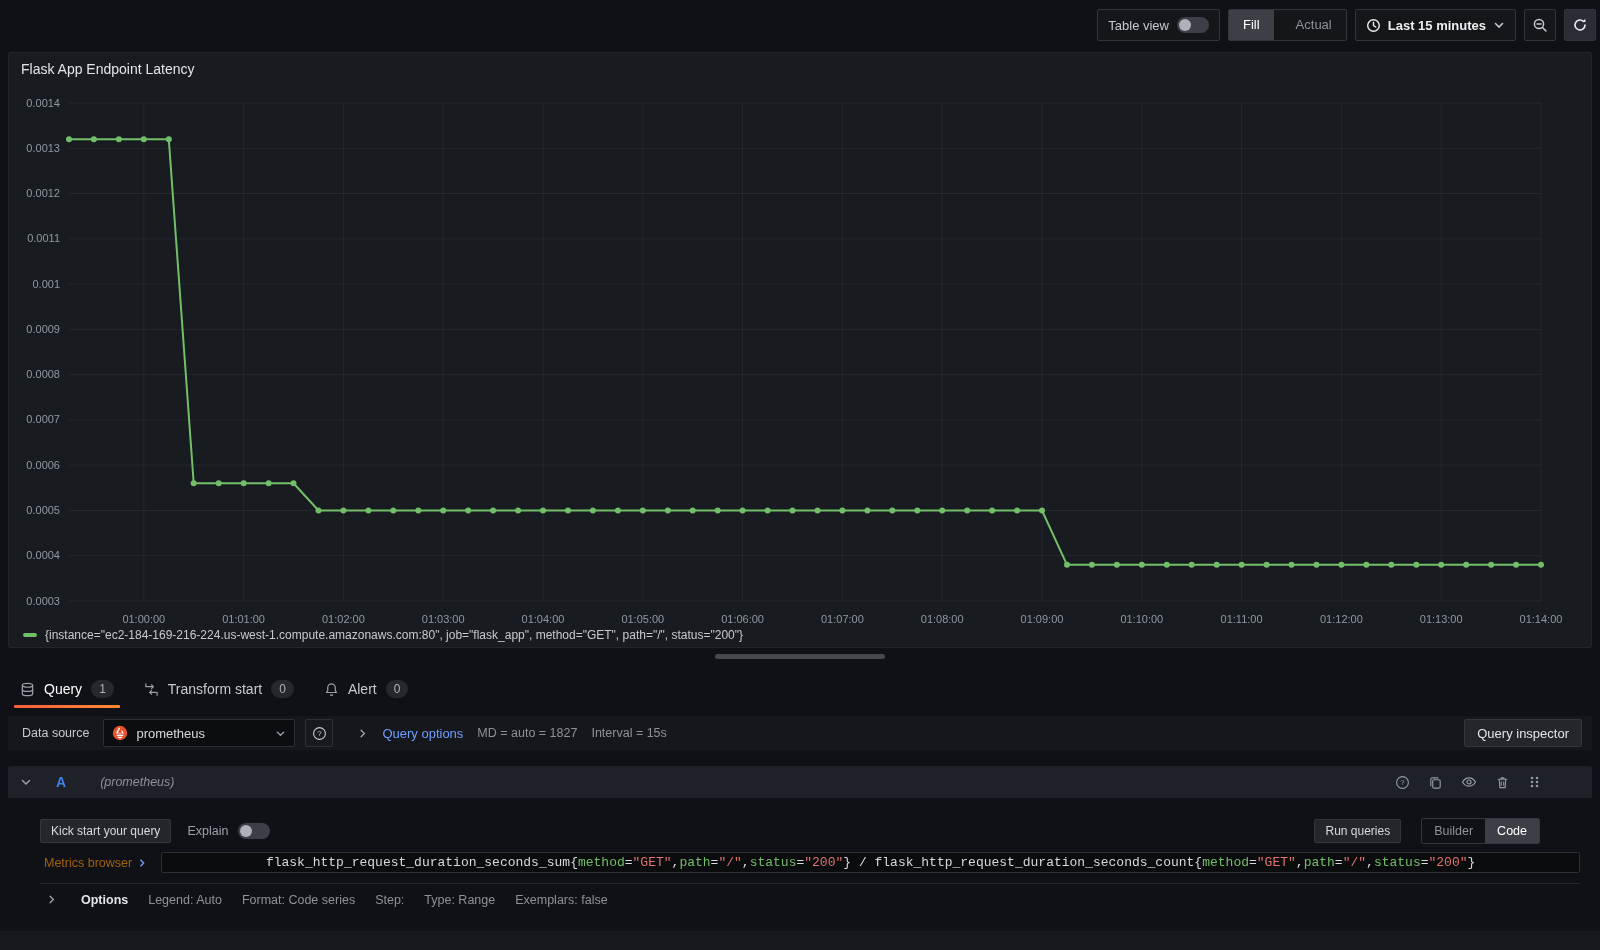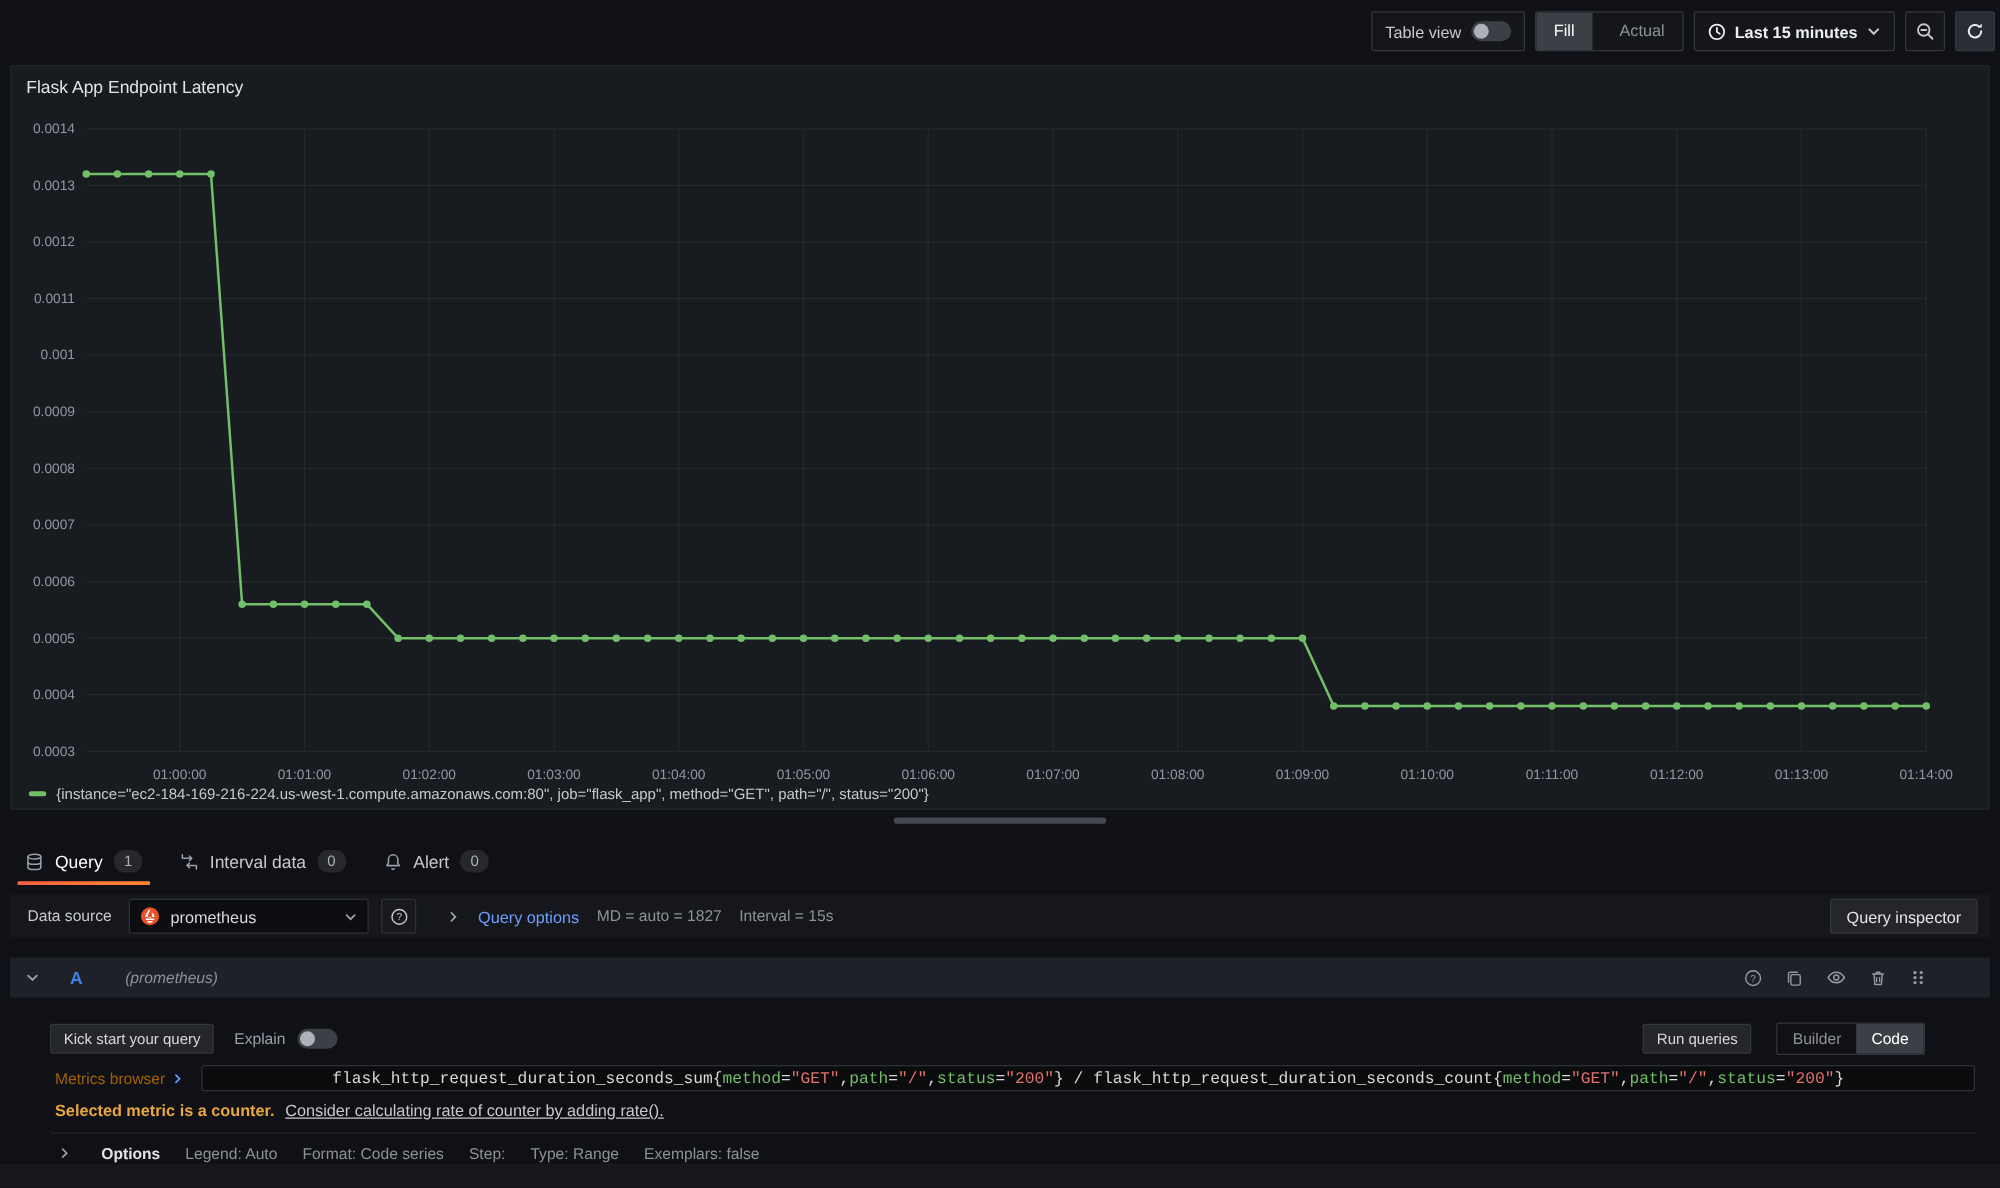--- a/index.html
+++ b/index.html
@@ -333,21 +333,21 @@
     <span class="badge">1</span>
   </div>
   <div class="tab">
     <span class="icon tabicon">
       <svg class="ic" width="15" height="15" viewBox="0 0 16 16">
           <path d="M3 5h7M10 5l-2-2M10 5l-2 2" fill="none" stroke="#9da0a8" stroke-width="1.3" stroke-linecap="round"></path>
           <path d="M13 11H6M6 11l2-2M6 11l2 2" fill="none" stroke="#9da0a8" stroke-width="1.3" stroke-linecap="round"></path>
           <path d="M2 2v3M14 14v-3" stroke="#9da0a8" stroke-width="1.3" stroke-linecap="round"></path>
         </svg>
     </span>
-    <span>Interval data</span>
+    <span>Transform start</span>
     <span class="badge">0</span>
   </div>
   <div class="tab">
     <span class="icon tabicon">
       <svg class="ic" width="15" height="15" viewBox="0 0 16 16">
           <path d="M8 2a4 4 0 0 0-4 4v3l-1.3 2.2h10.6L12 9V6a4 4 0 0 0-4-4z" fill="none" stroke="#9da0a8" stroke-width="1.3" stroke-linejoin="round"></path>
           <path d="M6.7 13.4a1.4 1.4 0 0 0 2.6 0" fill="none" stroke="#9da0a8" stroke-width="1.3"></path>
         </svg>
     </span>
     <span>Alert</span>
@@ -465,24 +465,20 @@
           <svg class="ic" width="10" height="10" viewBox="0 0 12 12">
               <path d="M4.5 2.5L8 6l-3.5 3.5" fill="none" stroke="#6e9fff" stroke-width="1.6" stroke-linecap="round"></path>
             </svg>
         </span>
       </div>
       <div class="expr-input">
         <span><span class="tk-name">flask_http_request_duration_seconds_sum</span><span class="tk-brace">{</span><span class="tk-label">method</span><span class="tk-op">=</span><span class="tk-str">"GET"</span><span class="tk-op">,</span><span class="tk-label">path</span><span class="tk-op">=</span><span class="tk-str">"/"</span><span class="tk-op">,</span><span class="tk-label">status</span><span class="tk-op">=</span><span class="tk-str">"200"</span><span class="tk-brace">}</span><span class="tk-op"> / </span><span class="tk-name">flask_http_request_duration_seconds_count</span><span class="tk-brace">{</span><span class="tk-label">method</span><span class="tk-op">=</span><span class="tk-str">"GET"</span><span class="tk-op">,</span><span class="tk-label">path</span><span class="tk-op">=</span><span class="tk-str">"/"</span><span class="tk-op">,</span><span class="tk-label">status</span><span class="tk-op">=</span><span class="tk-str">"200"</span><span class="tk-brace">}</span></span>
       </div>
     </div>
 
-    <div class="q-warning">
-      <span class="warn">Selected metric is a counter.</span>
-      <span class="warnlink">Consider calculating rate of counter by adding rate().</span>
-    </div>
 
     <div class="q-options-row">
       <span class="icon chev">
         <svg class="ic" width="11" height="11" viewBox="0 0 12 12">
             <path d="M4.5 2.5L8 6l-3.5 3.5" fill="none" stroke="#9da0a8" stroke-width="1.5" stroke-linecap="round"></path>
           </svg>
       </span>
       <span class="opt-title">Options</span>
       <span>Legend: Auto</span>
       <span>Format: Code series</span>

